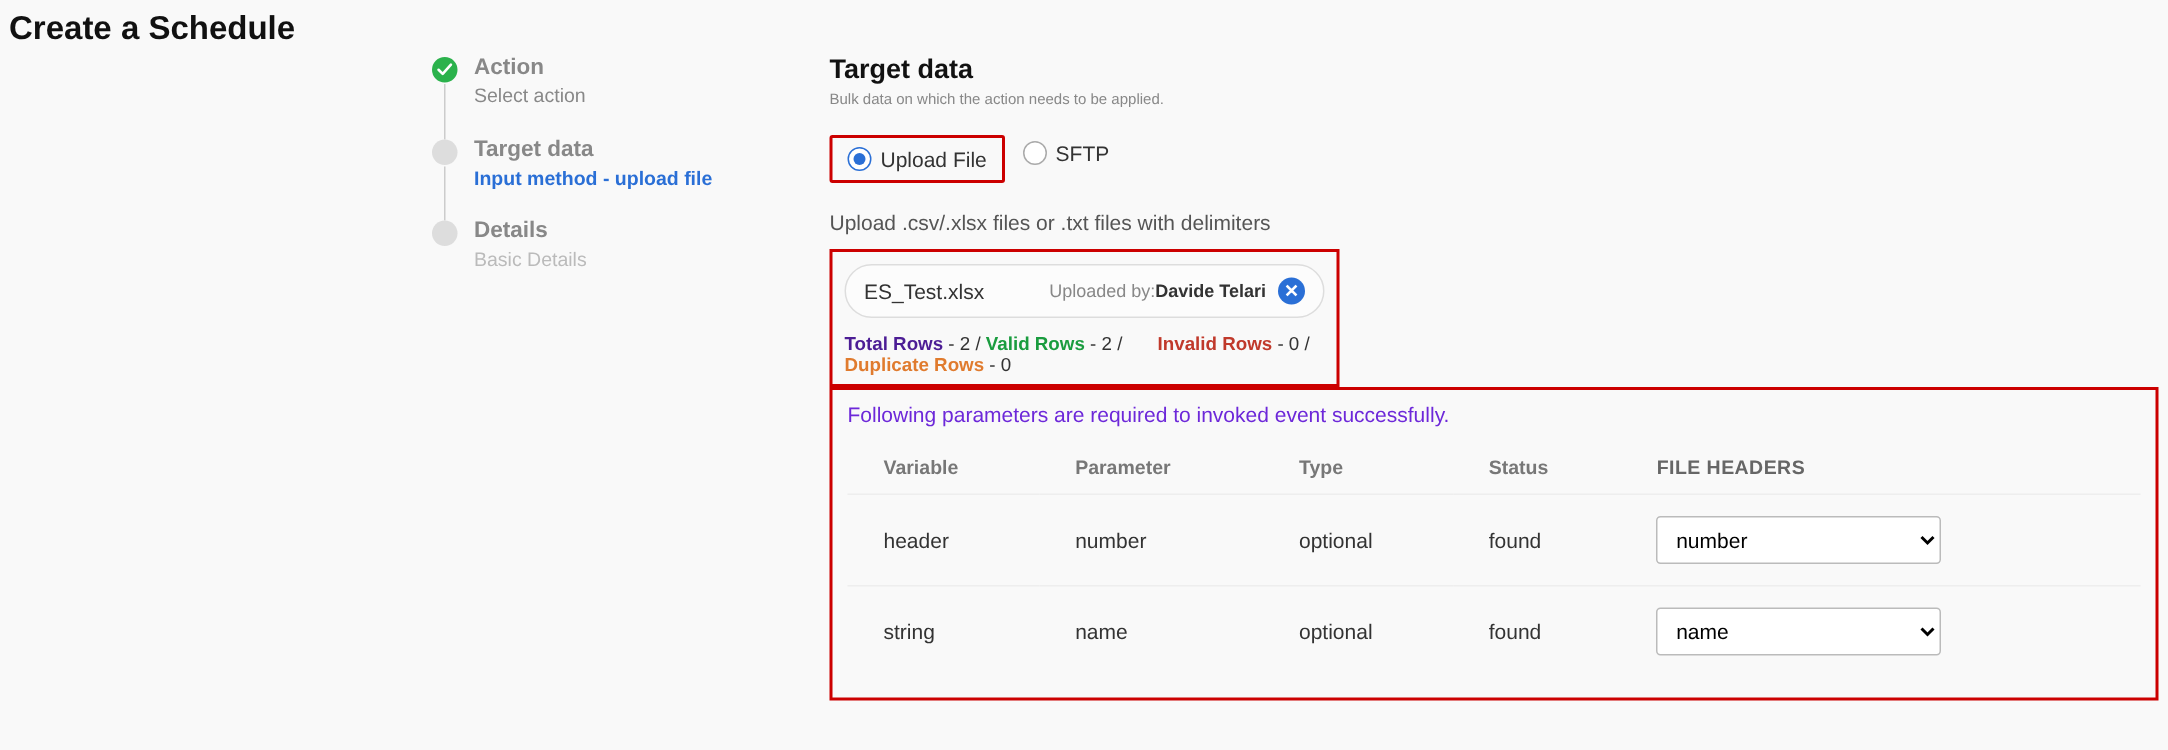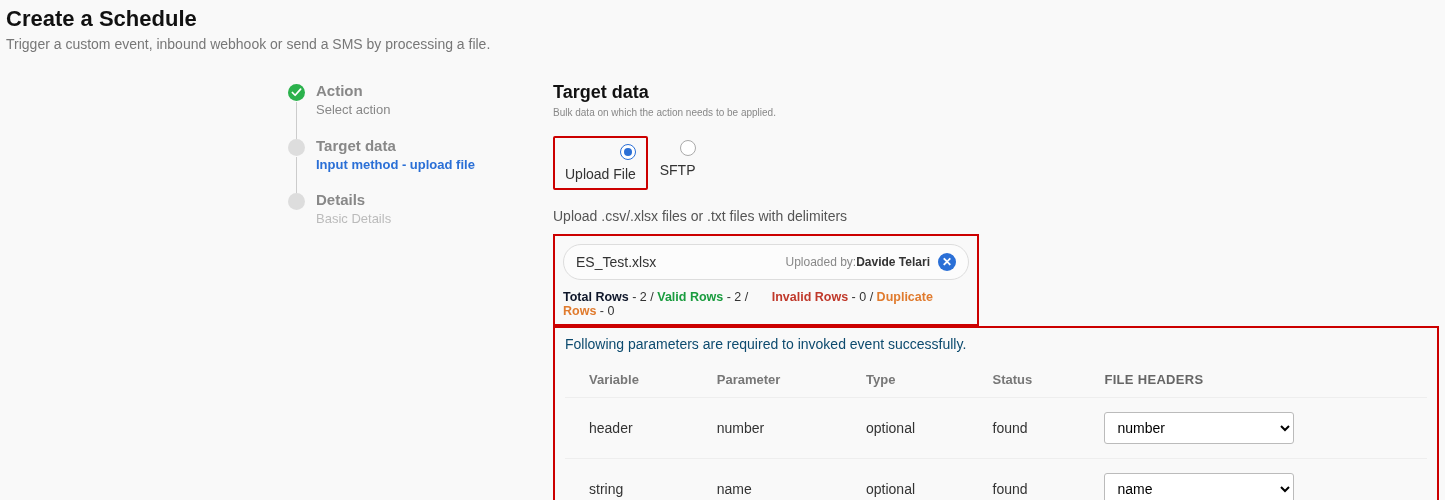--- a/index.html
+++ b/index.html
@@ -110,24 +110,23 @@
   .radio-row {
     display: inline-flex;
     align-items: center;
     gap: 24px;
     border: 2px solid #c00;
     padding: 6px 10px;
     border-radius: 2px;
   }
   .radio-opt {
     display: inline-flex;
-    align-items: flex-end;
+    align-items: center;
     gap: 6px;
     cursor: pointer;
-    flex-direction: column;
   }
   .radio-circle {
     width: 16px;
     height: 16px;
     border-radius: 50%;
     border: 1px solid #aaa;
     background: #fff;
     display: inline-flex;
     align-items: center;
     justify-content: center;
@@ -148,21 +147,21 @@
   }
   .sftp-extra { display: inline-block; margin-left: 8px; }
   .upload-hint {
     font-size: 14px;
     color: #555;
     margin: 18px 0 10px 0;
   }
   .upload-block {
     border: 2px solid #c00;
     padding: 8px 8px 6px 8px;
-    width: 426px;
+    width: 340px;
   }
   .file-pill {
     display: flex;
     align-items: center;
     background: #fcfcfc;
     border: 1px solid #ddd;
     border-radius: 24px;
     padding: 8px 12px;
     gap: 8px;
   }
@@ -190,36 +189,36 @@
     font-size: 12px;
     line-height: 1;
     cursor: pointer;
     font-weight: 700;
   }
   .row-stats {
     margin-top: 10px;
     font-size: 12.5px;
     color: #333;
   }
-  .row-stats .lbl-total { color: #0f172a; font-weight: 600; }
+  .row-stats .lbl-total { color: #4c1d95; font-weight: 600; }
   .row-stats .lbl-valid { color: #1a9c3f; font-weight: 600; }
   .row-stats .lbl-invalid { color: #c0392b; font-weight: 600; padding-left: 20px; }
   .row-stats .lbl-dup { color: #e07b2e; font-weight: 600; }
   .match-hint {
     font-size: 14px;
     color: #444;
     margin: 16px 0 10px 0;
   }
   .params-block {
     border: 2px solid #c00;
     padding: 8px 10px 14px 10px;
   }
   .params-intro {
     font-size: 14px;
-    color: #0c4a6e;
+    color: #6d28d9;
     margin-bottom: 14px;
   }
   .params-table {
     width: 100%;
     border-collapse: collapse;
   }
   .params-table th {
     text-align: left;
     font-size: 13px;
     font-weight: 700;
@@ -244,21 +243,20 @@
     border: 1px solid #bbb;
     border-radius: 3px;
     background: #fff;
   }
 </style>
 </head>
 <body>
 
 <div class="page">
   <h1 class="page-title">Create a Schedule</h1>
-  <div class="page-subtitle">Trigger a custom event, inbound webhook or send a SMS by processing a file.</div>
 
   <div class="content">
 
     <div class="stepper">
       <div class="step">
         <span class="step-dot done">
           <svg viewBox="0 0 16 16">
               <path d="M2 8 L6 12 L14 3" stroke="#fff" stroke-width="2.5" fill="none" stroke-linecap="round" stroke-linejoin="round"></path>
             </svg>
         </span>

